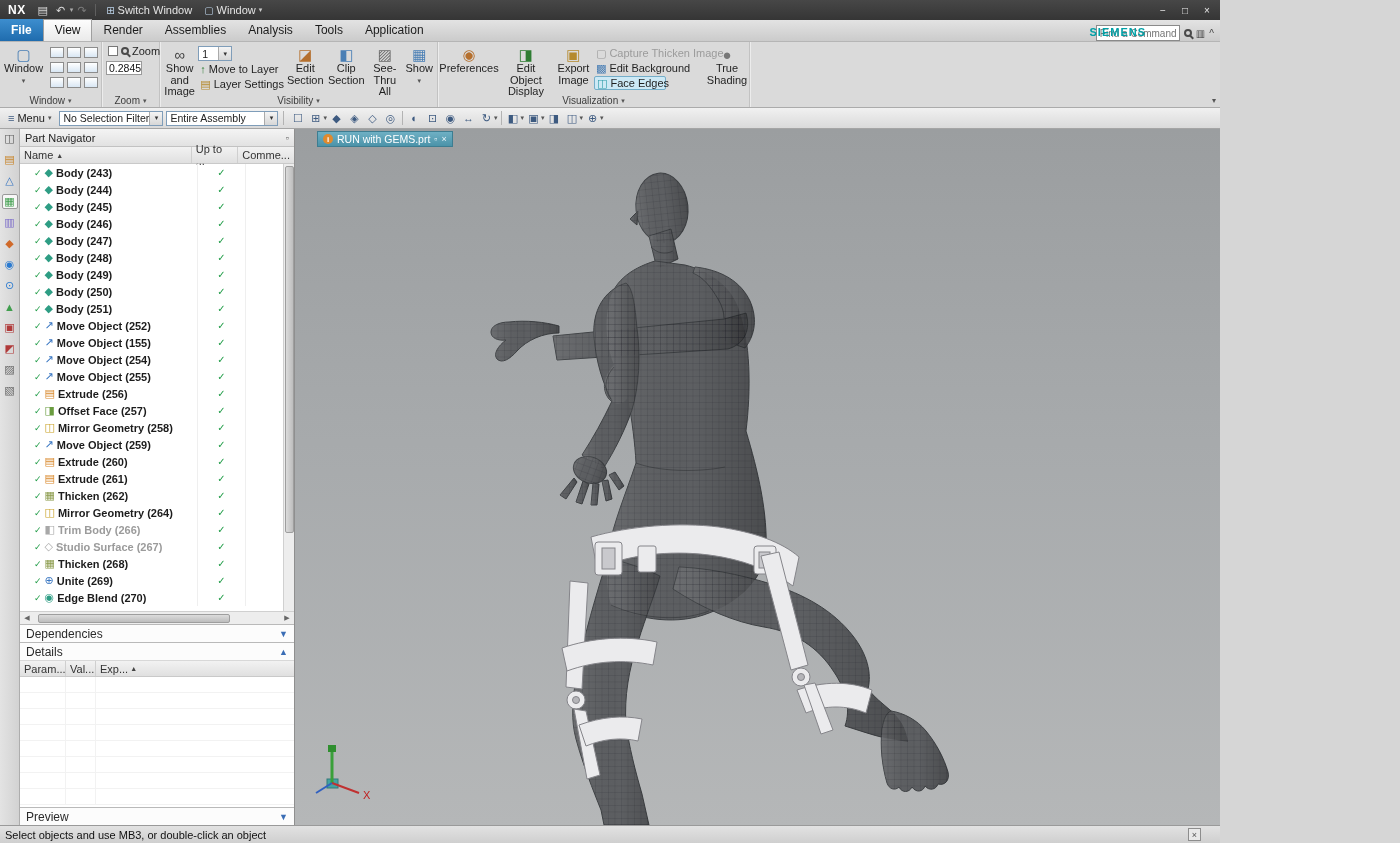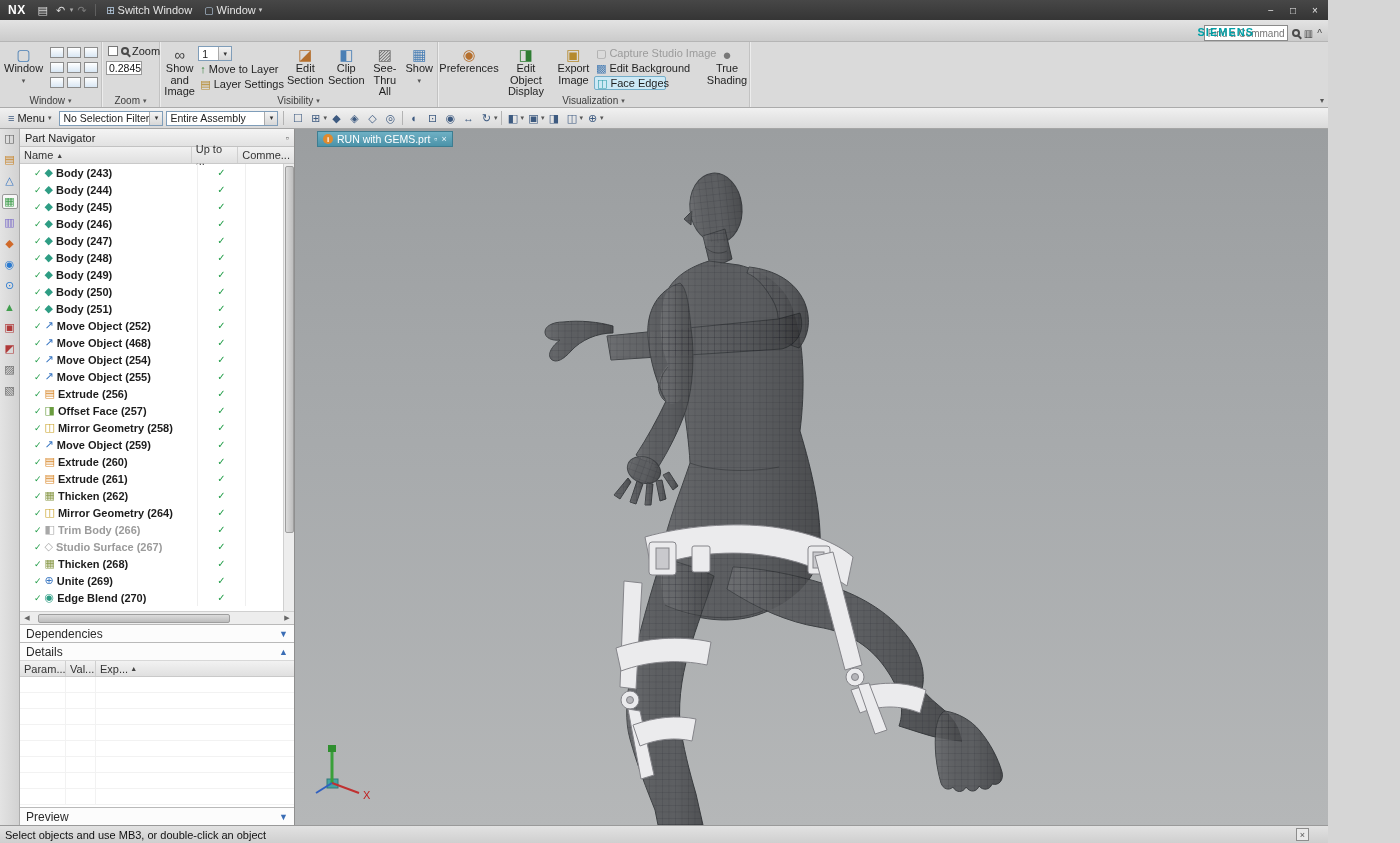--- a/index.html
+++ b/index.html
@@ -1,18 +1,18 @@
 <!DOCTYPE html>
 <html><head>
 <meta charset="utf-8">
 <style>
   * { box-sizing: border-box; margin: 0; padding: 0; }
   html,body { width:1400px; height:843px; overflow:hidden; }
   body { font-family:"Liberation Sans","DejaVu Sans",sans-serif; font-size:11px; color:#222; background:#d6d6d6; }
-  .app { width:1328px; height:843px; display:flex; flex-direction:column; }
+  .app { width:1220px; height:843px; display:flex; flex-direction:column; }
 
   
   .titlebar { height:20px; background:linear-gradient(#474747,#353535); color:#eaeaea; display:flex; align-items:center; padding:0 4px; position:relative; flex:0 0 20px; }
   .titlebar .applogo { font-weight:bold; font-size:12px; color:#fff; margin:0 8px 0 4px; letter-spacing:0.5px; }
   .qicon { width:18px; text-align:center; font-size:11px; color:#d8d8d8; cursor:default; }
   .qicon.disabled { color:#7a7a7a; }
   .tsep { width:1px; height:12px; background:#5f5f5f; margin:0 4px; }
   .tb-menu { display:flex; align-items:center; gap:3px; padding:0 6px; height:20px; color:#e4e4e4; }
   .tb-menu .mi { font-size:10px; color:#bcd2e8; }
   .titlebar .wintitle { position:absolute; left:0; right:0; text-align:center; font-size:11px; color:#f0f0f0; pointer-events:none; }
@@ -147,20 +147,29 @@
       <span class="siemens">SIEMENS</span>
       <span class="winctl">
         <span>−</span>
         <span>□</span>
         <span>×</span>
       </span>
     </span>
   </div>
 
   <div class="tabrow">
+    <div class="mtabs">
+        <div class="mtab file">File</div>
+        <div class="mtab active">View</div>
+        <div class="mtab">Render</div>
+        <div class="mtab">Assemblies</div>
+        <div class="mtab">Analysis</div>
+        <div class="mtab">Tools</div>
+        <div class="mtab">Application</div>
+      </div>
     <div class="tright2">
       <input class="findbox" placeholder="Find a Command" style="">
       <span class="mag"></span>
       <span class="smallglyph">▥</span>
       <span class="smallglyph">^</span>
     </div>
   </div>
 
   <div class="ribbon">
 
@@ -258,21 +267,21 @@
           <span class="bicon" style="color:#2e7d32">◨</span>
           <span>Edit Object Display</span>
         </div>
         <div class="bigbtn" style="width:42px">
           <span class="bicon" style="color:#b58a2e">▣</span>
           <span>Export Image</span>
         </div>
         <div class="colstack" style="width:112px">
           <div class="smallbtn disabled">
             <span class="sicon">▢</span>
-            <span>Capture Studio Image</span>
+            <span>Capture Thicken Image</span>
           </div>
           <div class="smallbtn">
             <span class="sicon" style="color:#4a7fb5">▩</span>
             <span>Edit Background</span>
           </div>
           <div class="smallbtn hl" style="width:72px">
             <span class="sicon" style="color:#2e9daa">◫</span>
             <span>Face Edges</span>
           </div>
         </div>
@@ -540,21 +549,21 @@
               </div>
               <div class="tup">
                 <span class="upcheck">✓</span>
               </div>
               <div class="tcm"></div>
             </div>
             <div class="trow">
               <div class="tname">
                 <span class="tcheck">✓</span>
                 <span class="ticon" style="color: rgb(58, 119, 194);">↗</span>
-                <span class="tlabel">Move Object (468)</span>
+                <span class="tlabel">Move Object (155)</span>
               </div>
               <div class="tup">
                 <span class="upcheck">✓</span>
               </div>
               <div class="tcm"></div>
             </div>
             <div class="trow">
               <div class="tname">
                 <span class="tcheck">✓</span>
                 <span class="ticon" style="color: rgb(58, 119, 194);">↗</span>

